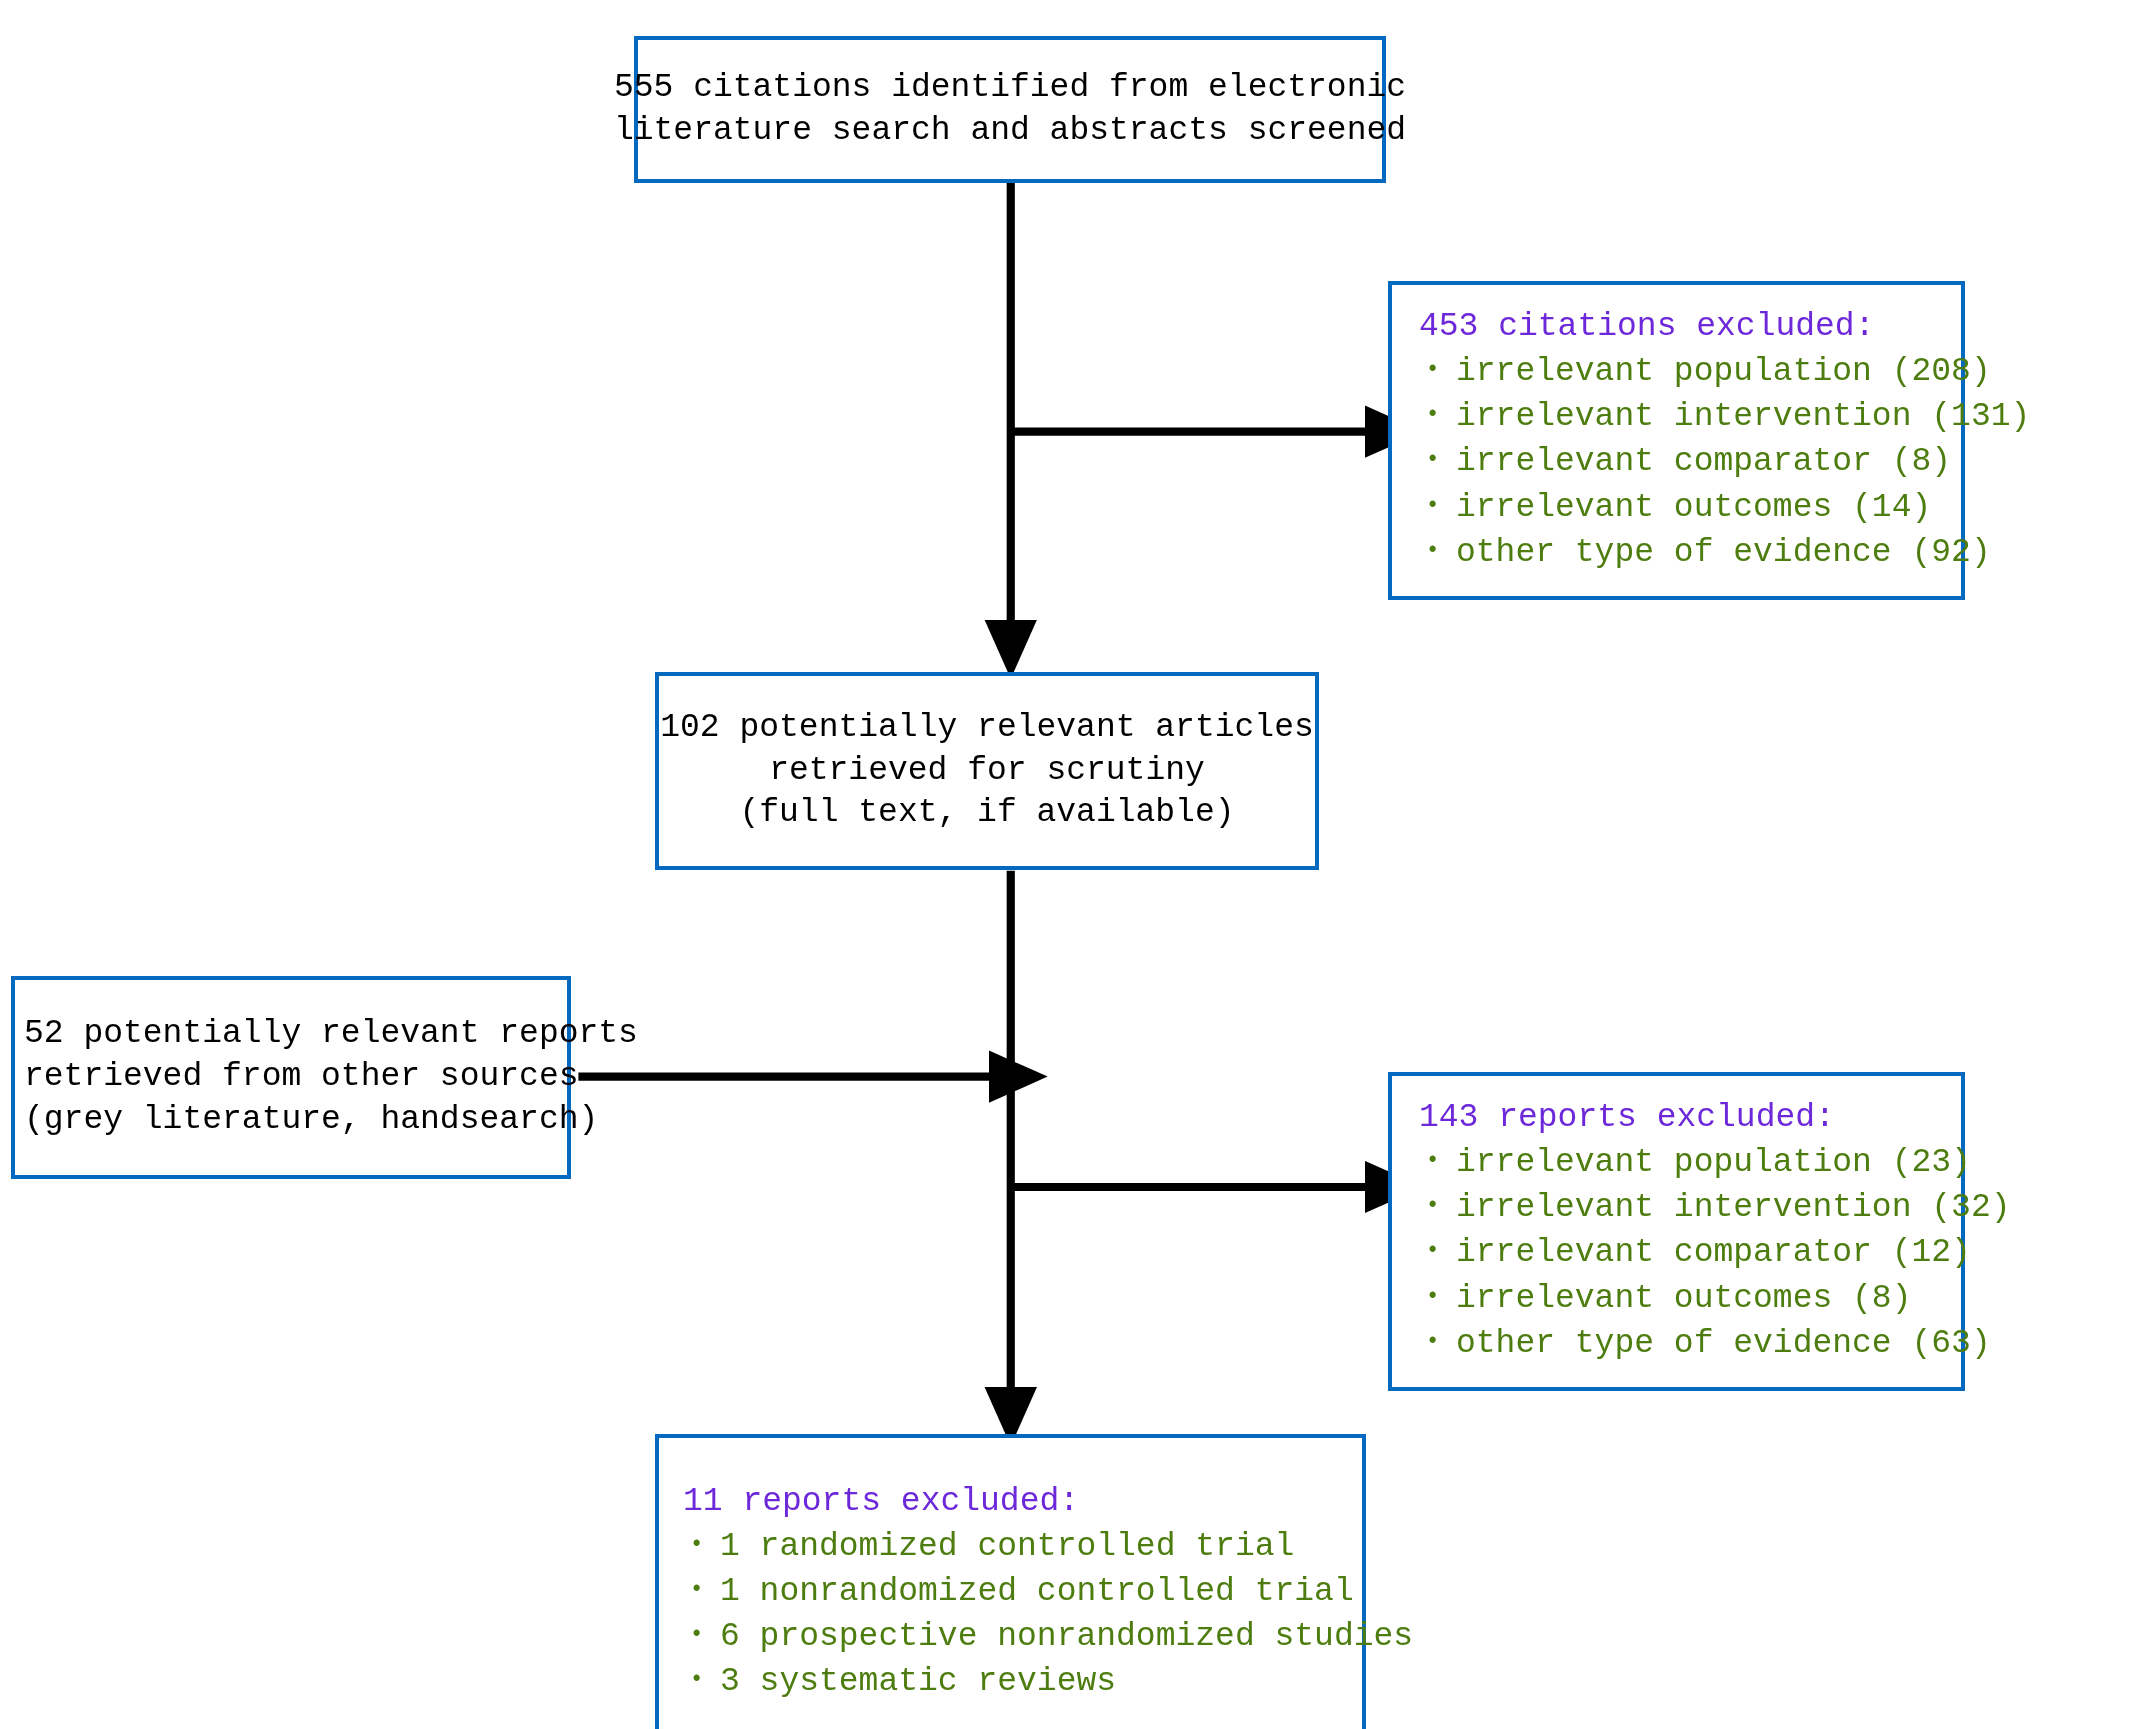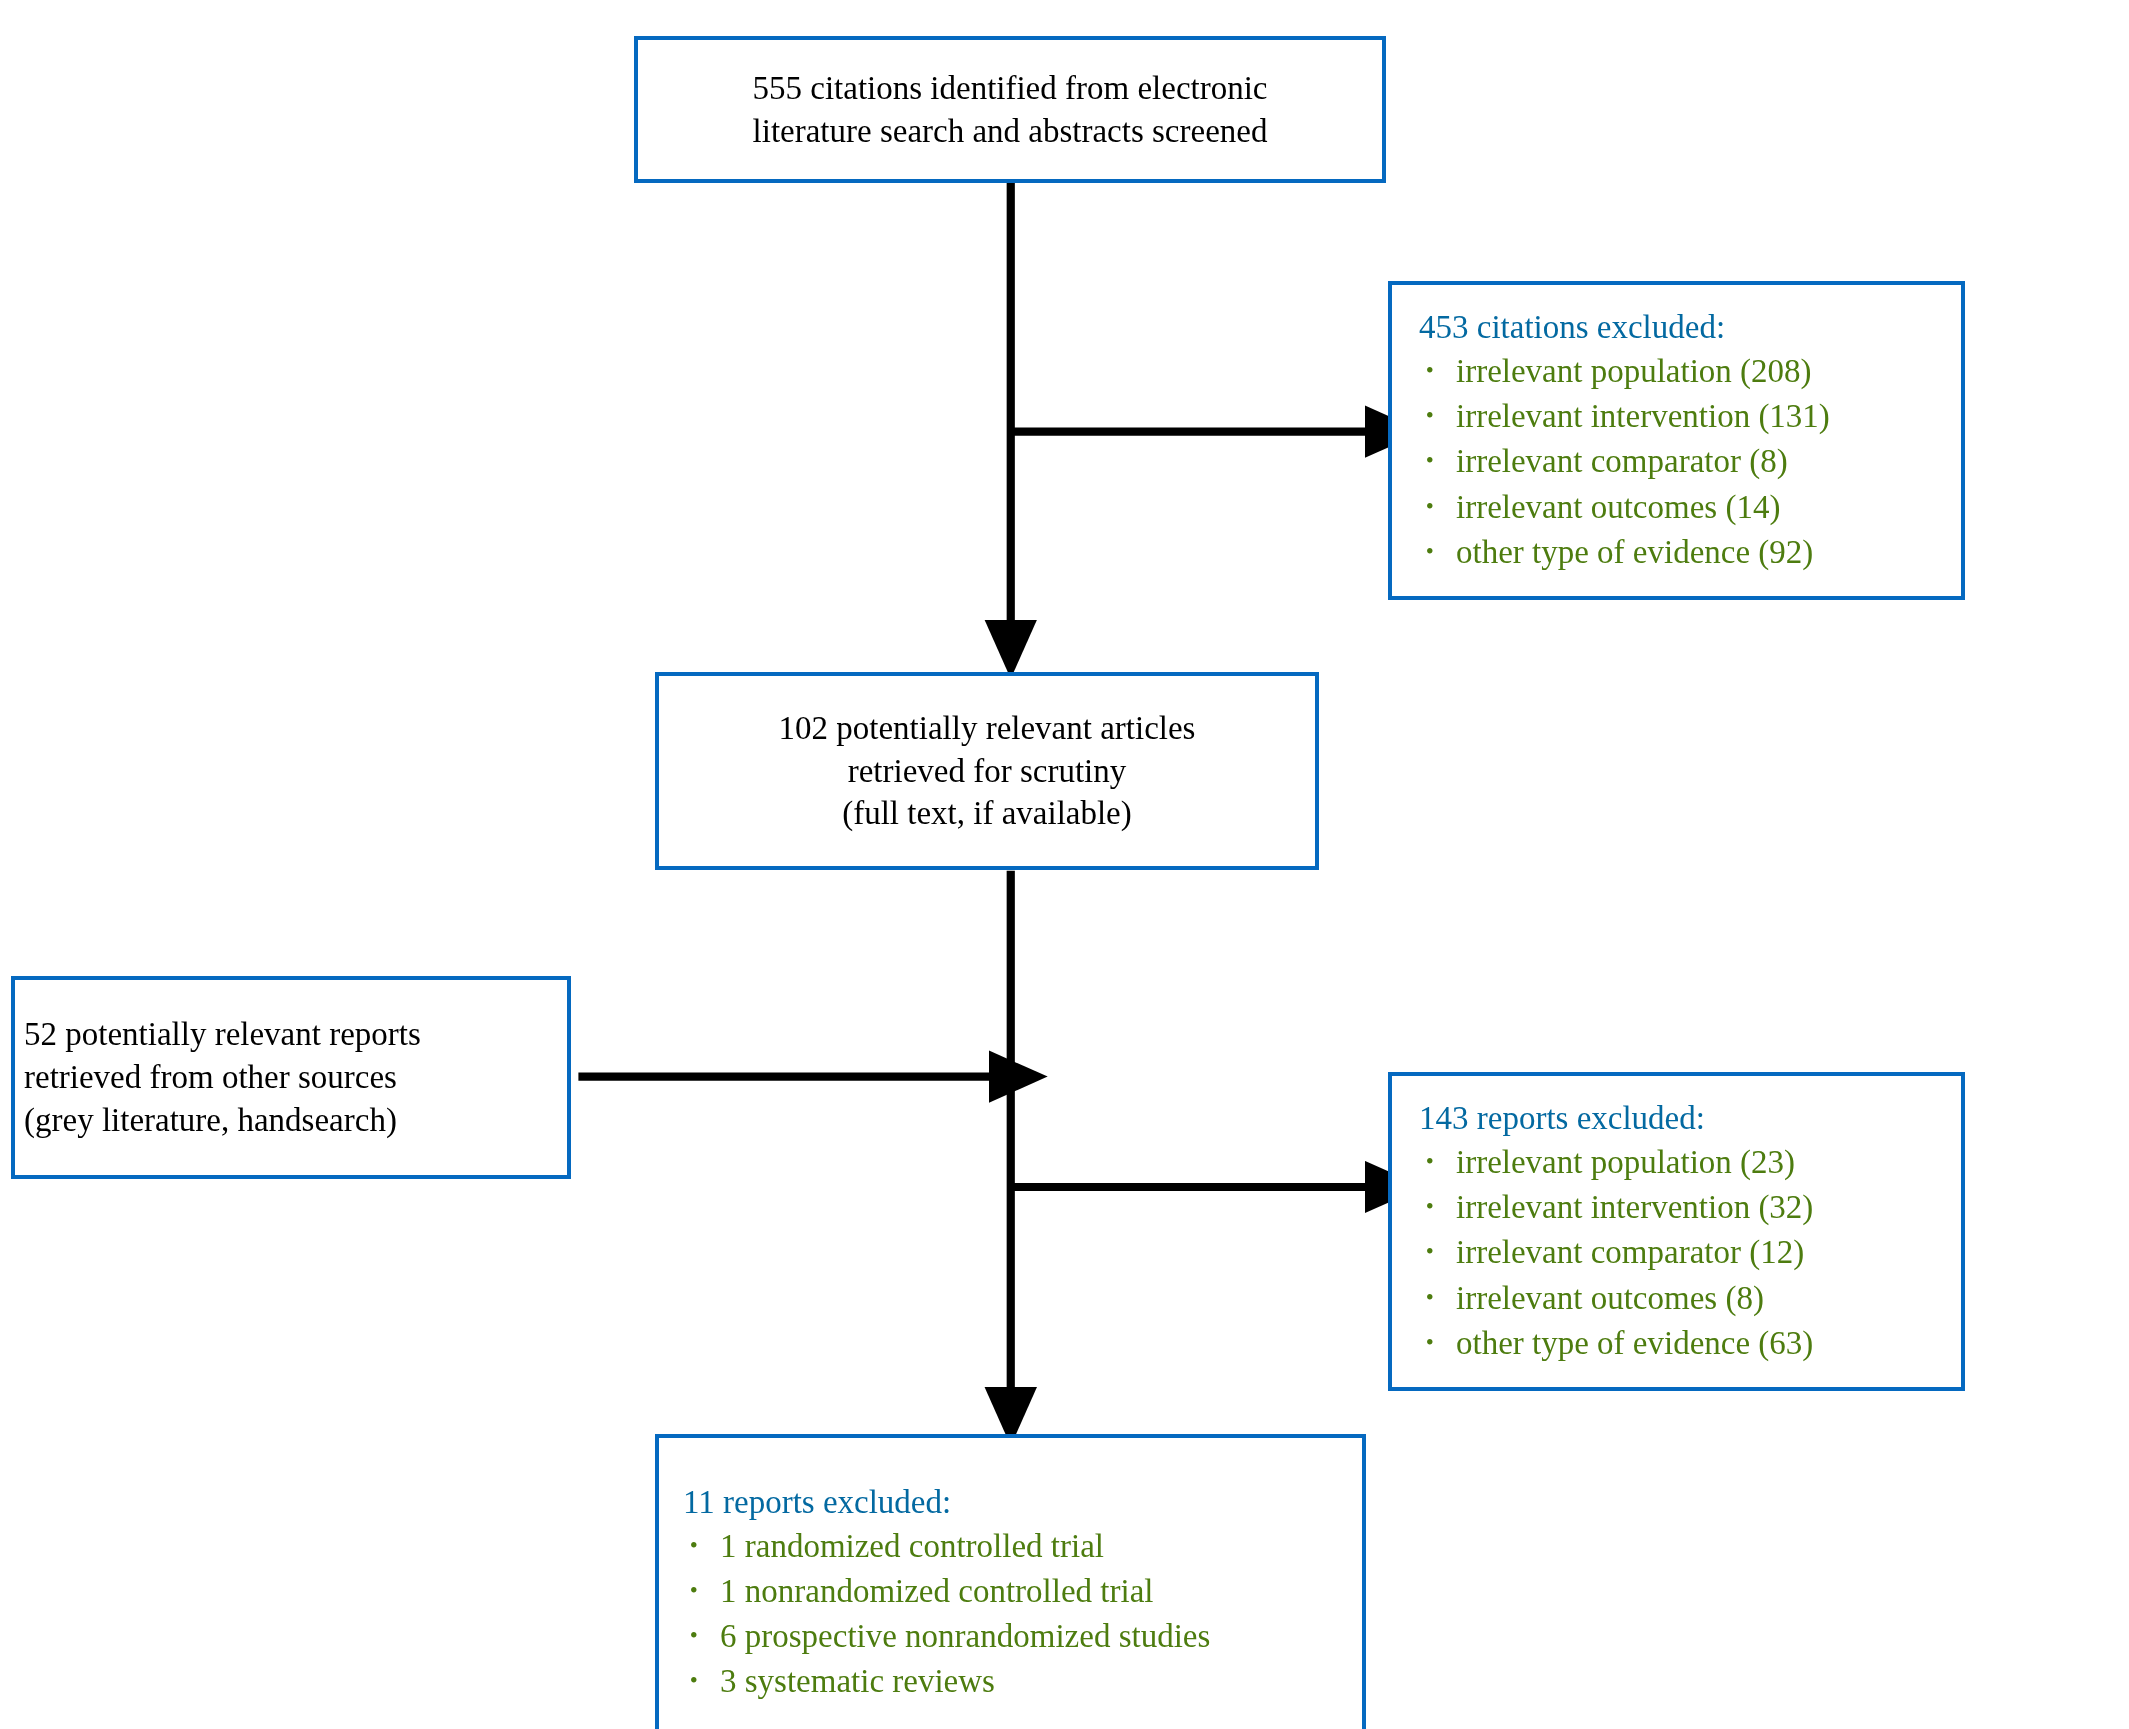--- a/index.html
+++ b/index.html
@@ -5,21 +5,21 @@
   html, body {
     margin: 0;
     padding: 0;
     background: #ffffff;
   }
   #canvas {
     position: relative;
     width: 2129px;
     height: 1730px;
     background: #ffffff;
-    font-family: Liberation Serif, serif;
+    font-family: Liberation Mono, monospace;
     overflow: hidden;
     border-radius: 20px;
   }
   .flow-box {
     position: absolute;
     box-sizing: border-box;
     border: 4.8px solid #0569c0;
     background: #ffffff;
     display: flex;
     flex-direction: column;
@@ -35,21 +35,21 @@
   }
   .line {
     font-size: 33px;
     line-height: 1.30;
     color: #000000;
     white-space: nowrap;
   }
   .bullet-head {
     font-size: 33px;
     line-height: 1.30;
-    color: #0369a1;
+    color: #6d28d9;
     white-space: nowrap;
   }
   .bullets {
     list-style: none;
     margin: 0;
     padding: 0;
   }
   .bullets li {
     font-size: 33px;
     line-height: 1.37;

